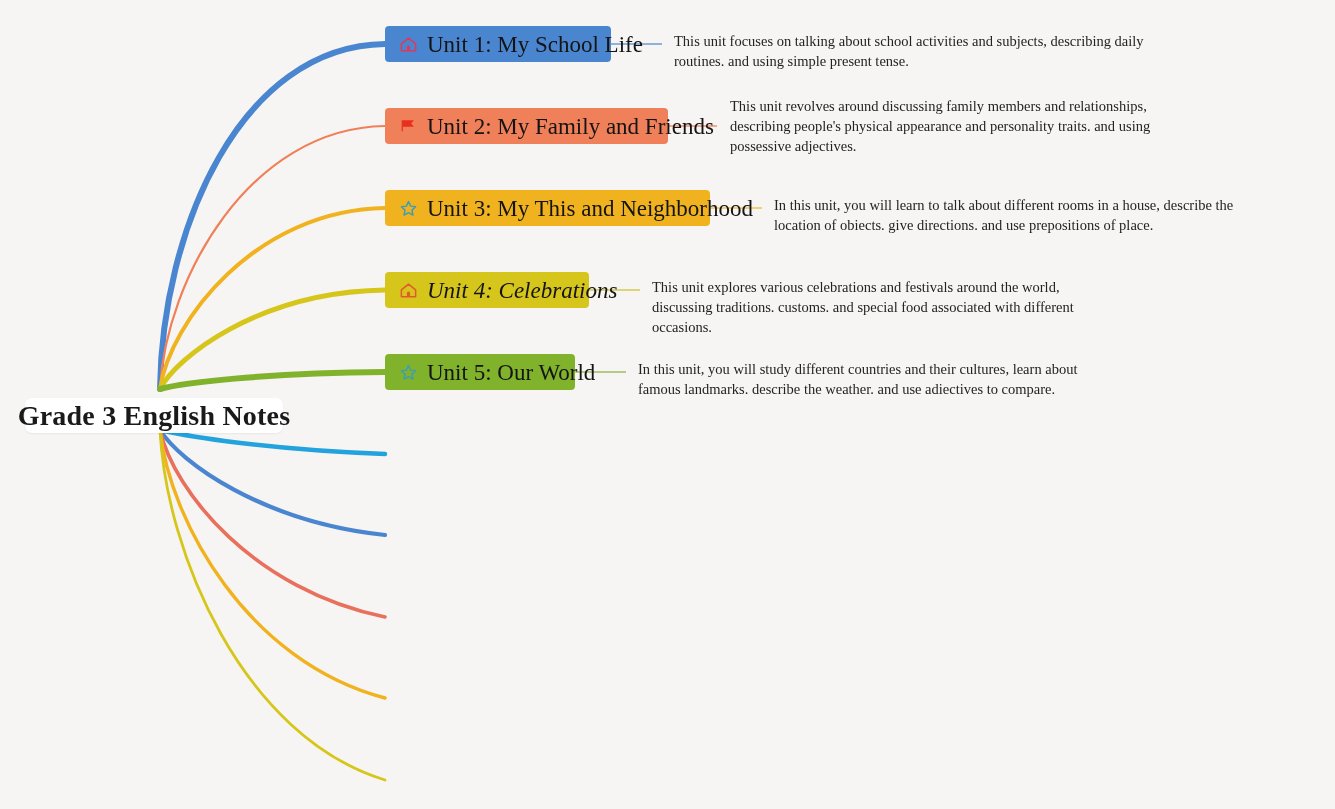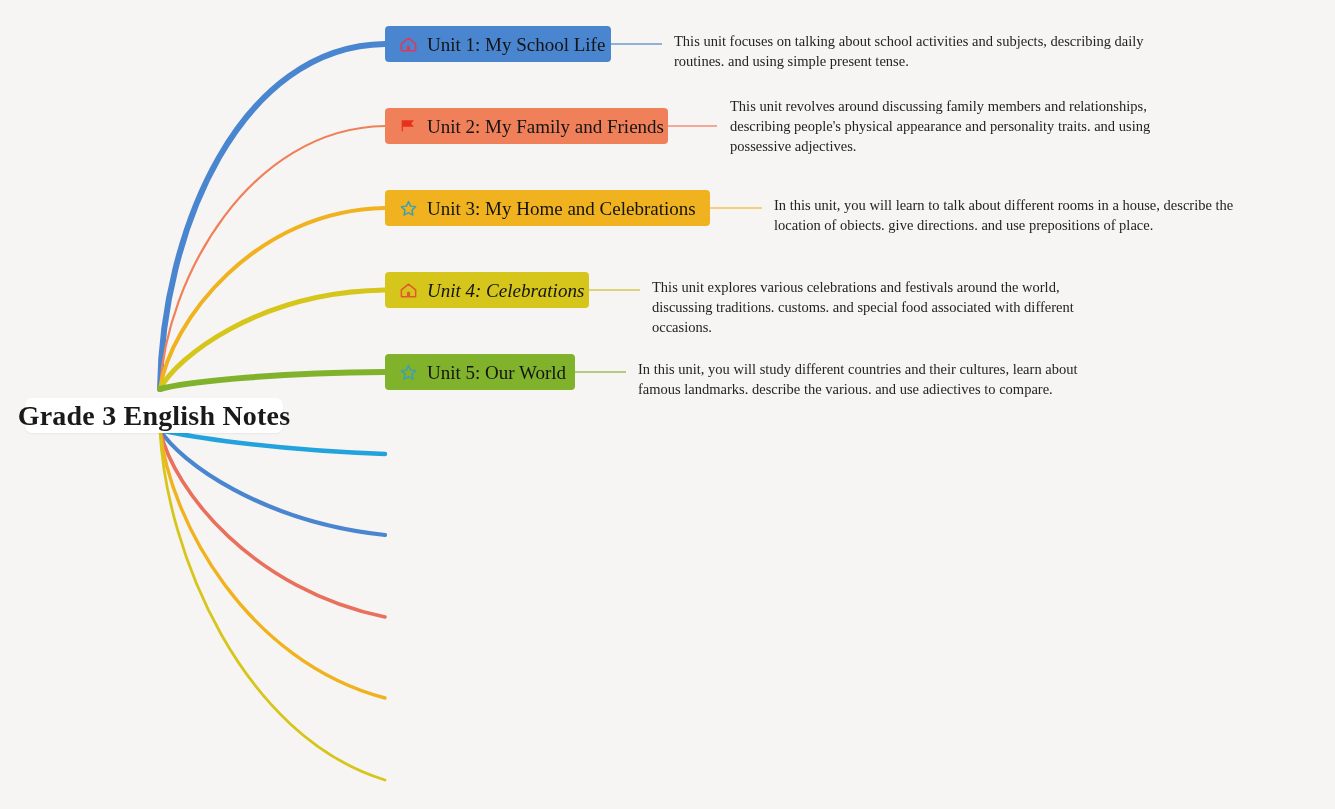--- a/index.html
+++ b/index.html
@@ -63,21 +63,21 @@
   .unit-icon {
     width: 19px;
     height: 19px;
     margin-right: 9px;
     flex: 0 0 auto;
     display: flex;
     align-items: center;
     justify-content: center;
   }
   .unit-label {
-    font-size: 19px;
+    font-size: 23px;
     color: #141414;
     white-space: nowrap;
     line-height: 1;
   }
   .desc-text {
     position: absolute;
     font-size: 14.5px;
     line-height: 20px;
     color: #232323;
     z-index: 3;
@@ -135,21 +135,21 @@
     </span>
     <span class="unit-label">Unit 2: My Family and Friends</span>
   </div>
 
   <div class="unit-node" style="left:385px; top:190px; width:325px; background:#f0b31f;">
     <span class="unit-icon">
       <svg viewBox="0 0 24 24" width="19" height="19" fill="none" stroke="#3f9eb0" stroke-width="1.9" stroke-linejoin="round">
         <path d="M12 3.2 14.7 9l6.3.8-4.6 4.3 1.2 6.2L12 17.3 6.4 20.3l1.2-6.2L3 9.8 9.3 9z"></path>
       </svg>
     </span>
-    <span class="unit-label">Unit 3: My Home and Celebrations</span>
+    <span class="unit-label">Unit 3: My This and Neighborhood</span>
   </div>
 
   <div class="unit-node" style="left:385px; top:272px; width:204px; background:#d6c61c;font-style:italic;">
     <span class="unit-icon">
       <svg viewBox="0 0 24 24" width="19" height="19" fill="none" stroke="#e05a2b" stroke-width="1.9" stroke-linecap="round" stroke-linejoin="round">
         <path d="M3 11.2 12 4l9 7.2V20H3z"></path>
         <path d="M10 20v-4.6a2 2 0 0 1 4 0V20" fill="#e05a2b" stroke="none"></path>
       </svg>
     </span>
     <span class="unit-label">Unit 4: Celebrations</span>
@@ -165,15 +165,15 @@
   </div>
 
   <div class="desc-text" style="left:674px; top:31px; width:470px;">This unit focuses on talking about school activities and subjects, describing daily routines. and using simple present tense.</div>
 
   <div class="desc-text" style="left:730px; top:96px; width:478px;">This unit revolves around discussing family members and relationships, describing people's physical appearance and personality traits. and using possessive adjectives.</div>
 
   <div class="desc-text" style="left:774px; top:195px; width:498px;">In this unit, you will learn to talk about different rooms in a house, describe the location of obiects. give directions. and use prepositions of place.</div>
 
   <div class="desc-text" style="left:652px; top:277px; width:462px;">This unit explores various celebrations and festivals around the world, discussing traditions. customs. and special food associated with different occasions.</div>
 
-  <div class="desc-text" style="left:638px; top:359px; width:478px;">In this unit, you will study different countries and their cultures, learn about famous landmarks. describe the various. and use adiectives to compare.</div>
+  <div class="desc-text" style="left:638px; top:359px; width:478px;">In this unit, you will study different countries and their cultures, learn about famous landmarks. describe the weather. and use adiectives to compare.</div>
 
 </div>
 
 </body></html>

